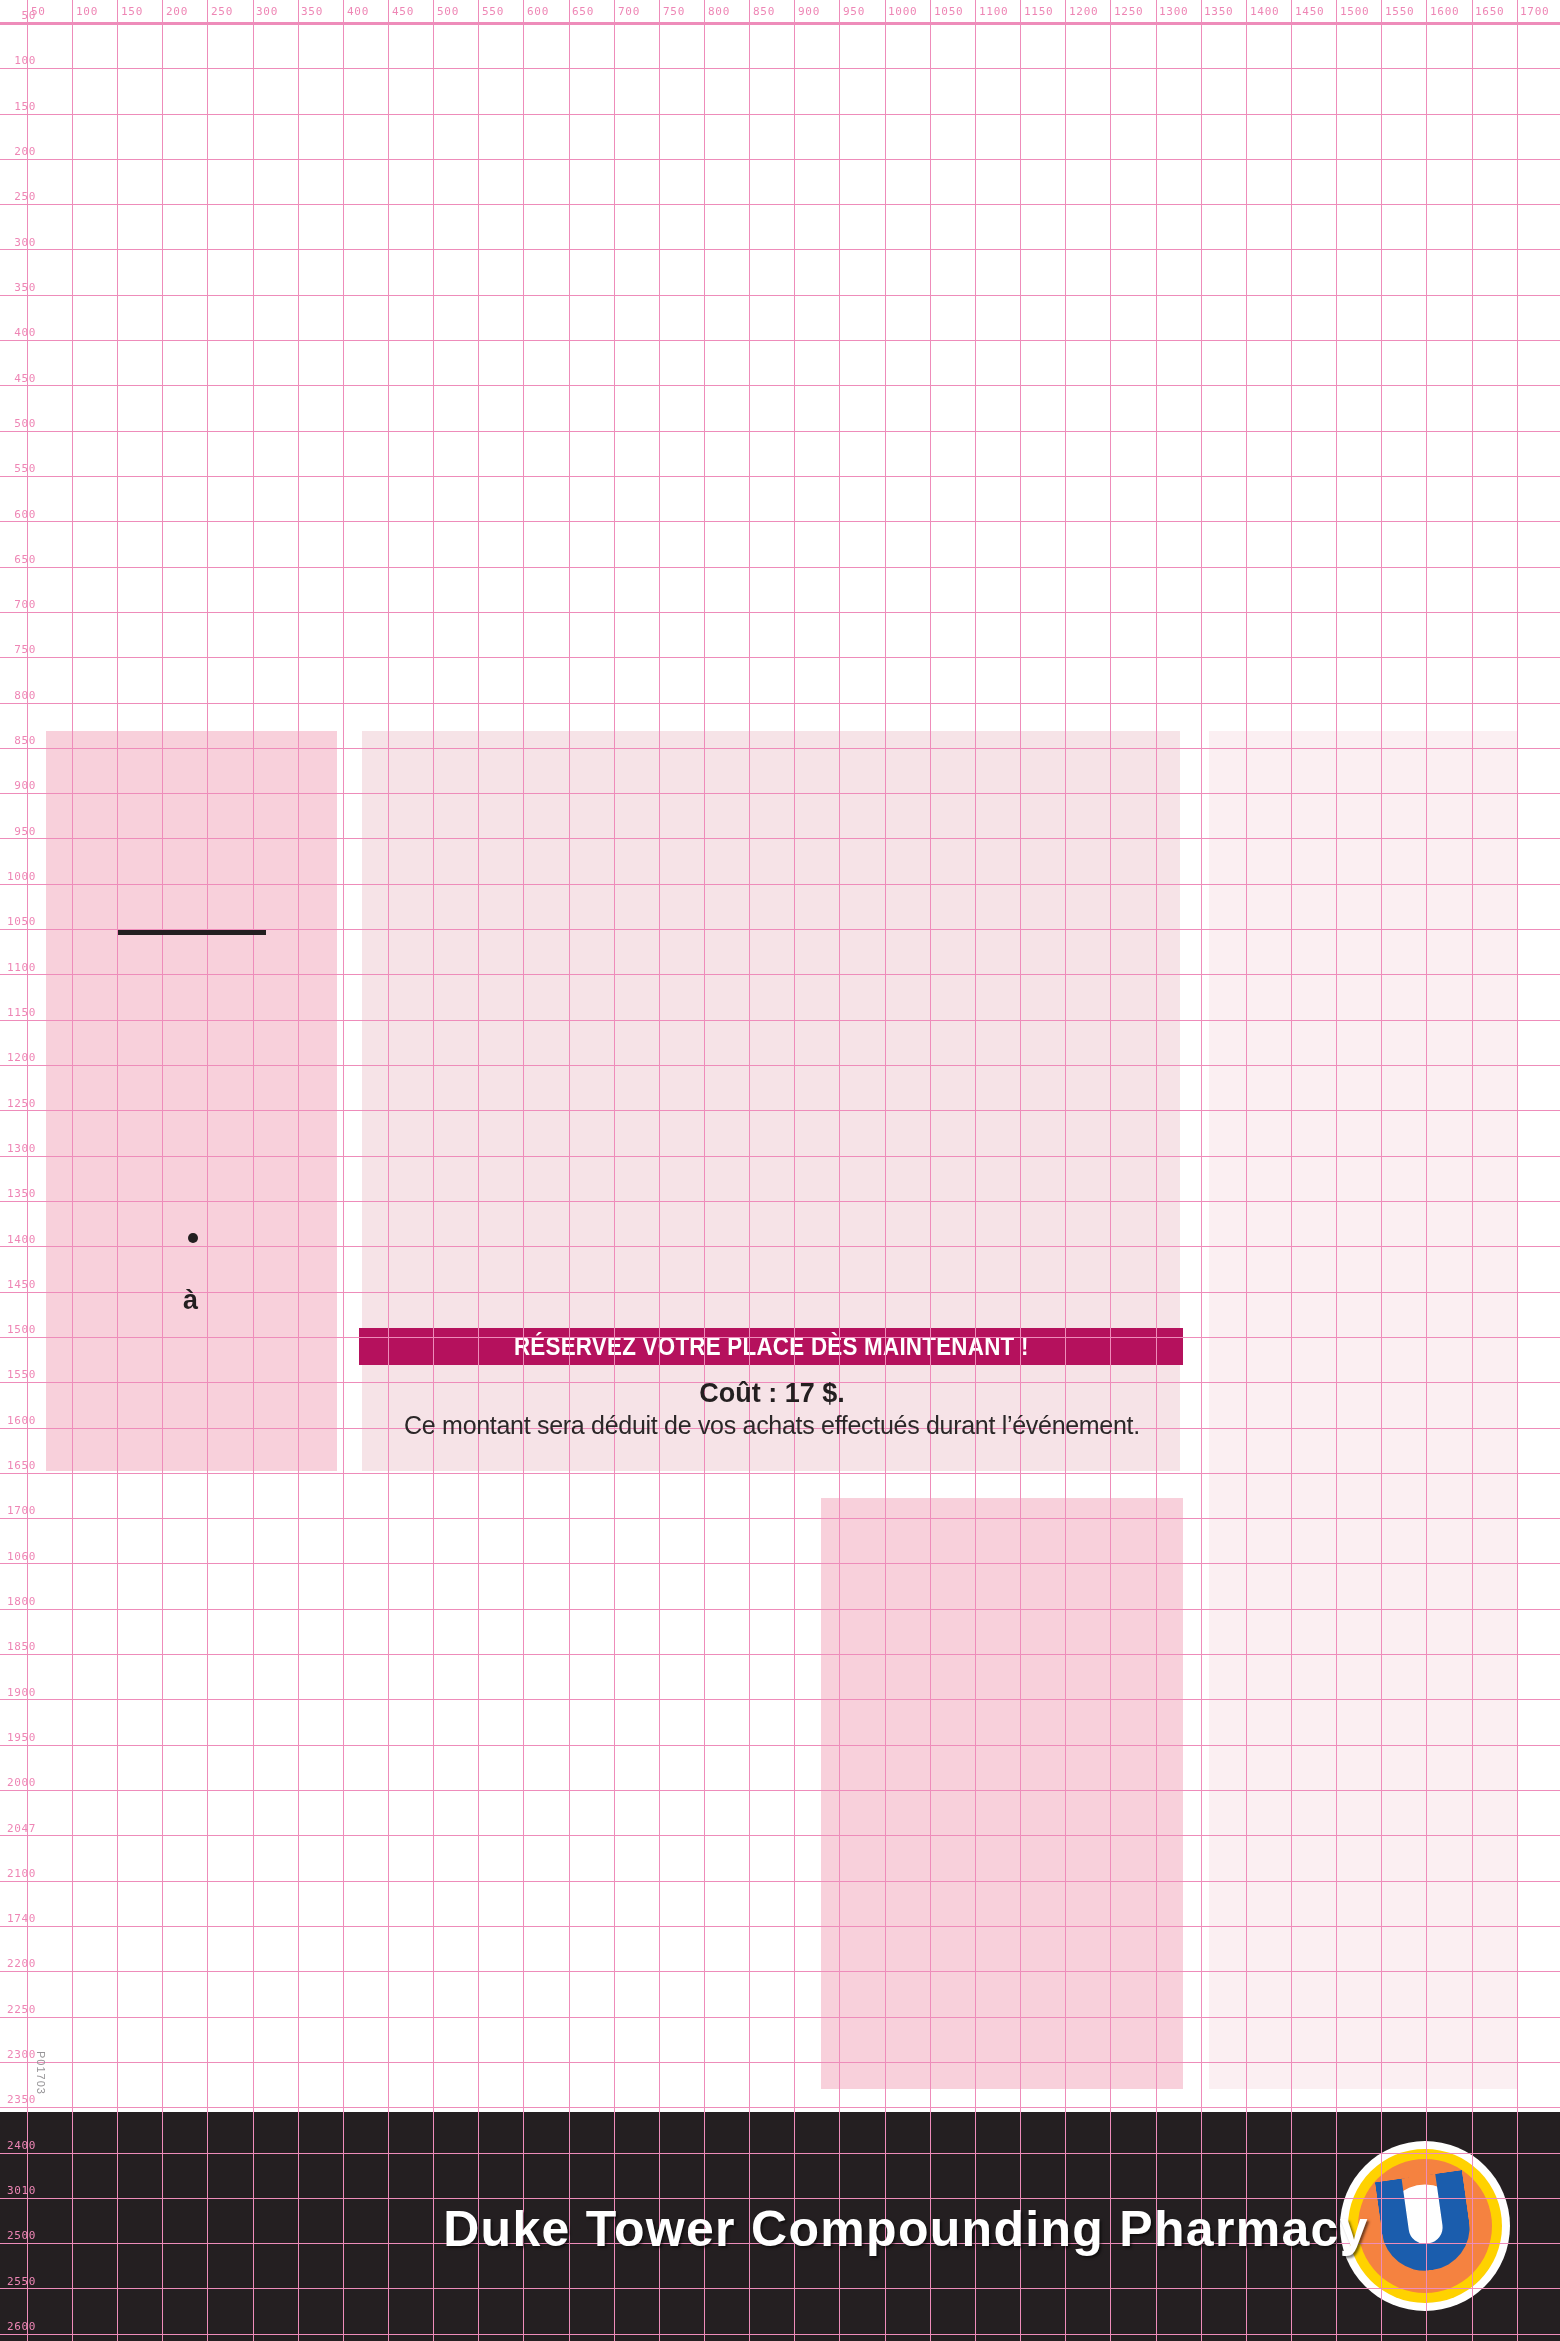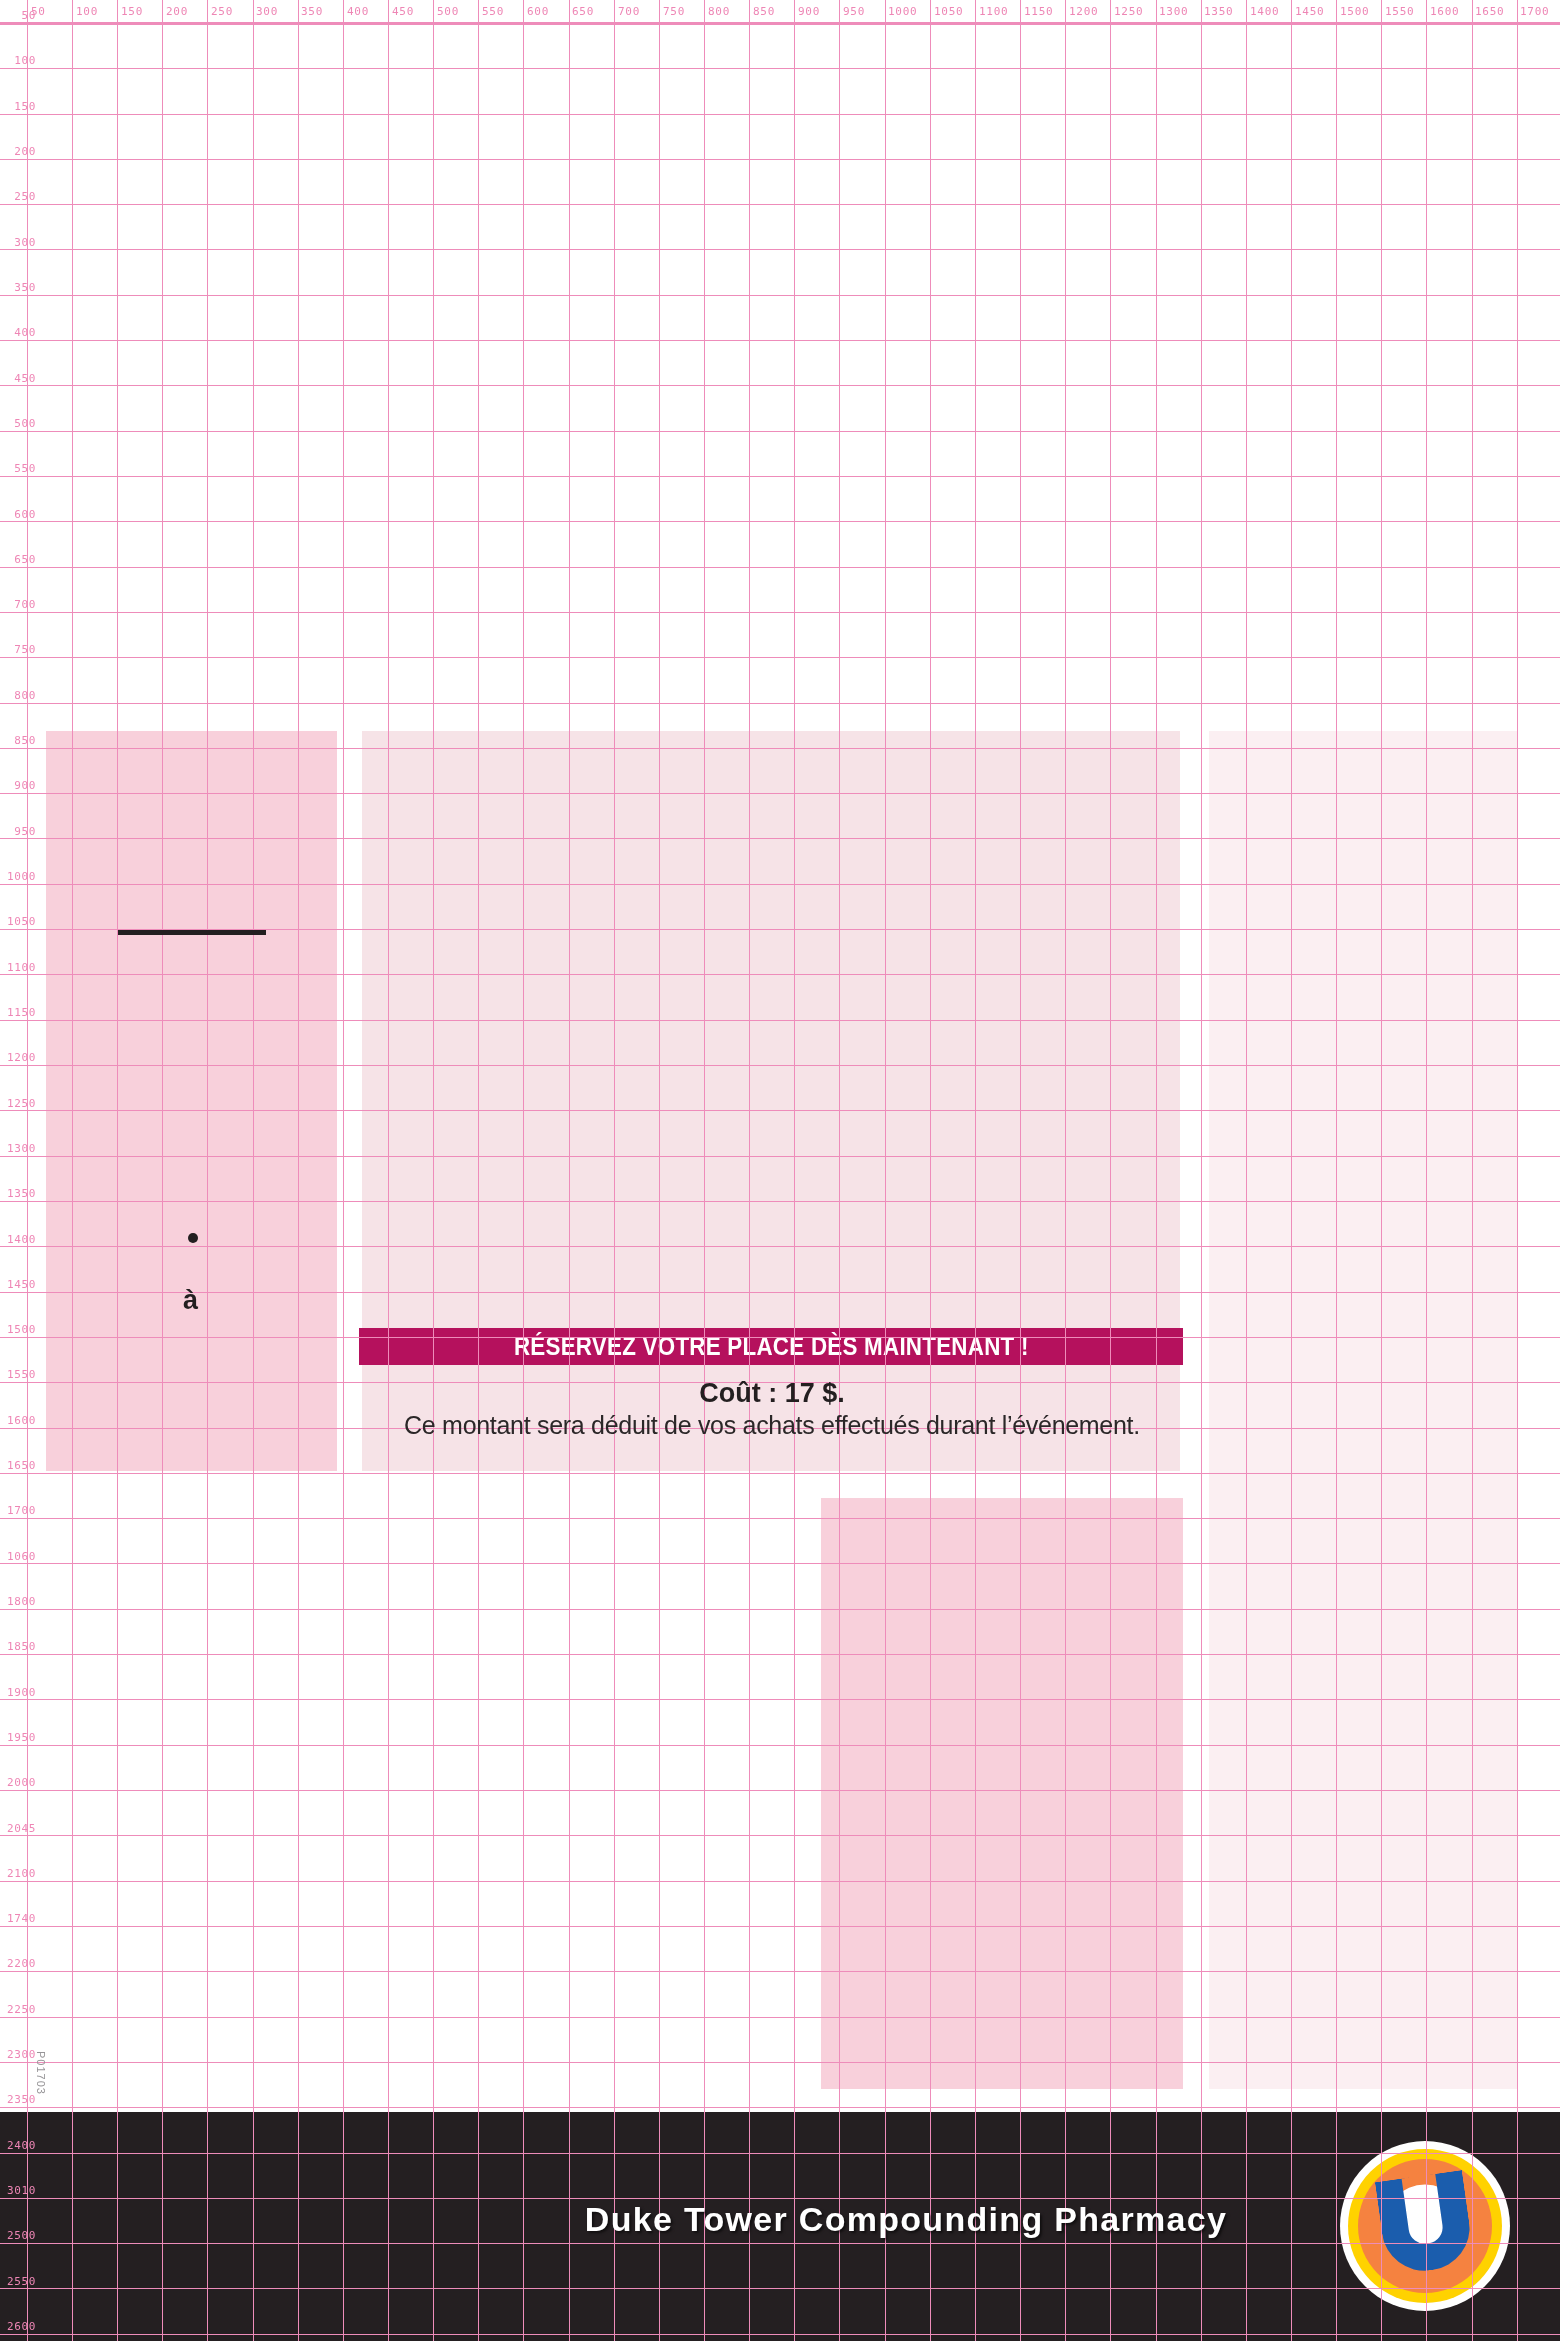--- a/index.html
+++ b/index.html
@@ -29,21 +29,21 @@
   #cost-line1{margin:0;font-size:27px;line-height:33px;font-weight:bold;color:#231f20;}
   #cost-line2{margin:0;font-size:25px;line-height:30px;font-weight:normal;color:#2b2728;
               letter-spacing:-0.3px;white-space:nowrap;}
   
   #dash-rule{position:absolute;left:118px;top:930px;width:148px;height:4.6px;background:#231f20;}
   #bullet-dot{position:absolute;left:188px;top:1233px;width:9.8px;height:9.8px;border-radius:50%;
               background:#231f20;}
   #a-mark{position:absolute;left:183px;top:1285px;font-size:27px;font-weight:bold;color:#231f20;}
   
   #footer-title{position:absolute;left:906px;top:2200px;transform:translateX(-50%);
-                color:#ffffff;font-size:34px;font-weight:bold;letter-spacing:1.3px;white-space:nowrap;
+                color:#ffffff;font-size:50px;font-weight:bold;letter-spacing:1.3px;white-space:nowrap;
                 text-shadow:2px 2px 2.6px rgba(0,0,0,0.55);}
   
   #logo{position:absolute;left:1340px;top:2141px;width:170px;height:170px;}
   .ring{position:absolute;border-radius:50%;top:50%;left:50%;transform:translate(-50%,-50%);}
   #logo-ring-white{width:170px;height:170px;background:#ffffff;}
   #logo-ring-yellow{width:154px;height:154px;background:#ffd200;}
   #logo-ring-orange{width:134px;height:134px;background:#f58240;}
   #logo-disc{width:83px;height:83px;background:#ffffff;}
   #logo-u{position:absolute;left:50%;top:50%;width:34px;height:68px;
           border:27px solid #1b5dad;border-top:none;border-radius:0 0 43px 43px;
@@ -226,21 +226,21 @@
       <div class="ruler-label left" style="left: 5.2px; top: 1368px; color: rgb(238, 134, 181);">1550</div>
       <div class="ruler-label left" style="left: 5.2px; top: 1414px; color: rgb(238, 134, 181);">1600</div>
       <div class="ruler-label left" style="left: 5.2px; top: 1459px; color: rgb(238, 134, 181);">1650</div>
       <div class="ruler-label left" style="left: 5.2px; top: 1504px; color: rgb(238, 134, 181);">1700</div>
       <div class="ruler-label left" style="left: 5.2px; top: 1550px; color: rgb(238, 134, 181);">1060</div>
       <div class="ruler-label left" style="left: 5.2px; top: 1595px; color: rgb(238, 134, 181);">1800</div>
       <div class="ruler-label left" style="left: 5.2px; top: 1640px; color: rgb(238, 134, 181);">1850</div>
       <div class="ruler-label left" style="left: 5.2px; top: 1686px; color: rgb(238, 134, 181);">1900</div>
       <div class="ruler-label left" style="left: 5.2px; top: 1731px; color: rgb(238, 134, 181);">1950</div>
       <div class="ruler-label left" style="left: 5.2px; top: 1776px; color: rgb(238, 134, 181);">2000</div>
-      <div class="ruler-label left" style="left: 5.2px; top: 1822px; color: rgb(238, 134, 181);">2045</div>
+      <div class="ruler-label left" style="left: 5.2px; top: 1822px; color: rgb(238, 134, 181);">2047</div>
       <div class="ruler-label left" style="left: 5.2px; top: 1867px; color: rgb(238, 134, 181);">2100</div>
       <div class="ruler-label left" style="left: 5.2px; top: 1912px; color: rgb(238, 134, 181);">1740</div>
       <div class="ruler-label left" style="left: 5.2px; top: 1957px; color: rgb(238, 134, 181);">2200</div>
       <div class="ruler-label left" style="left: 5.2px; top: 2003px; color: rgb(238, 134, 181);">2250</div>
       <div class="ruler-label left" style="left: 5.2px; top: 2048px; color: rgb(238, 134, 181);">2300</div>
       <div class="ruler-label left" style="left: 5.2px; top: 2093px; color: rgb(238, 134, 181);">2350</div>
       <div class="ruler-label left" style="left: 5.2px; top: 2139px; color: rgb(238, 134, 181);">2400</div>
       <div class="ruler-label left" style="left: 5.2px; top: 2184px; color: rgb(238, 134, 181);">3010</div>
       <div class="ruler-label left" style="left: 5.2px; top: 2229px; color: rgb(238, 134, 181);">2500</div>
       <div class="ruler-label left" style="left: 5.2px; top: 2275px; color: rgb(238, 134, 181);">2550</div>

